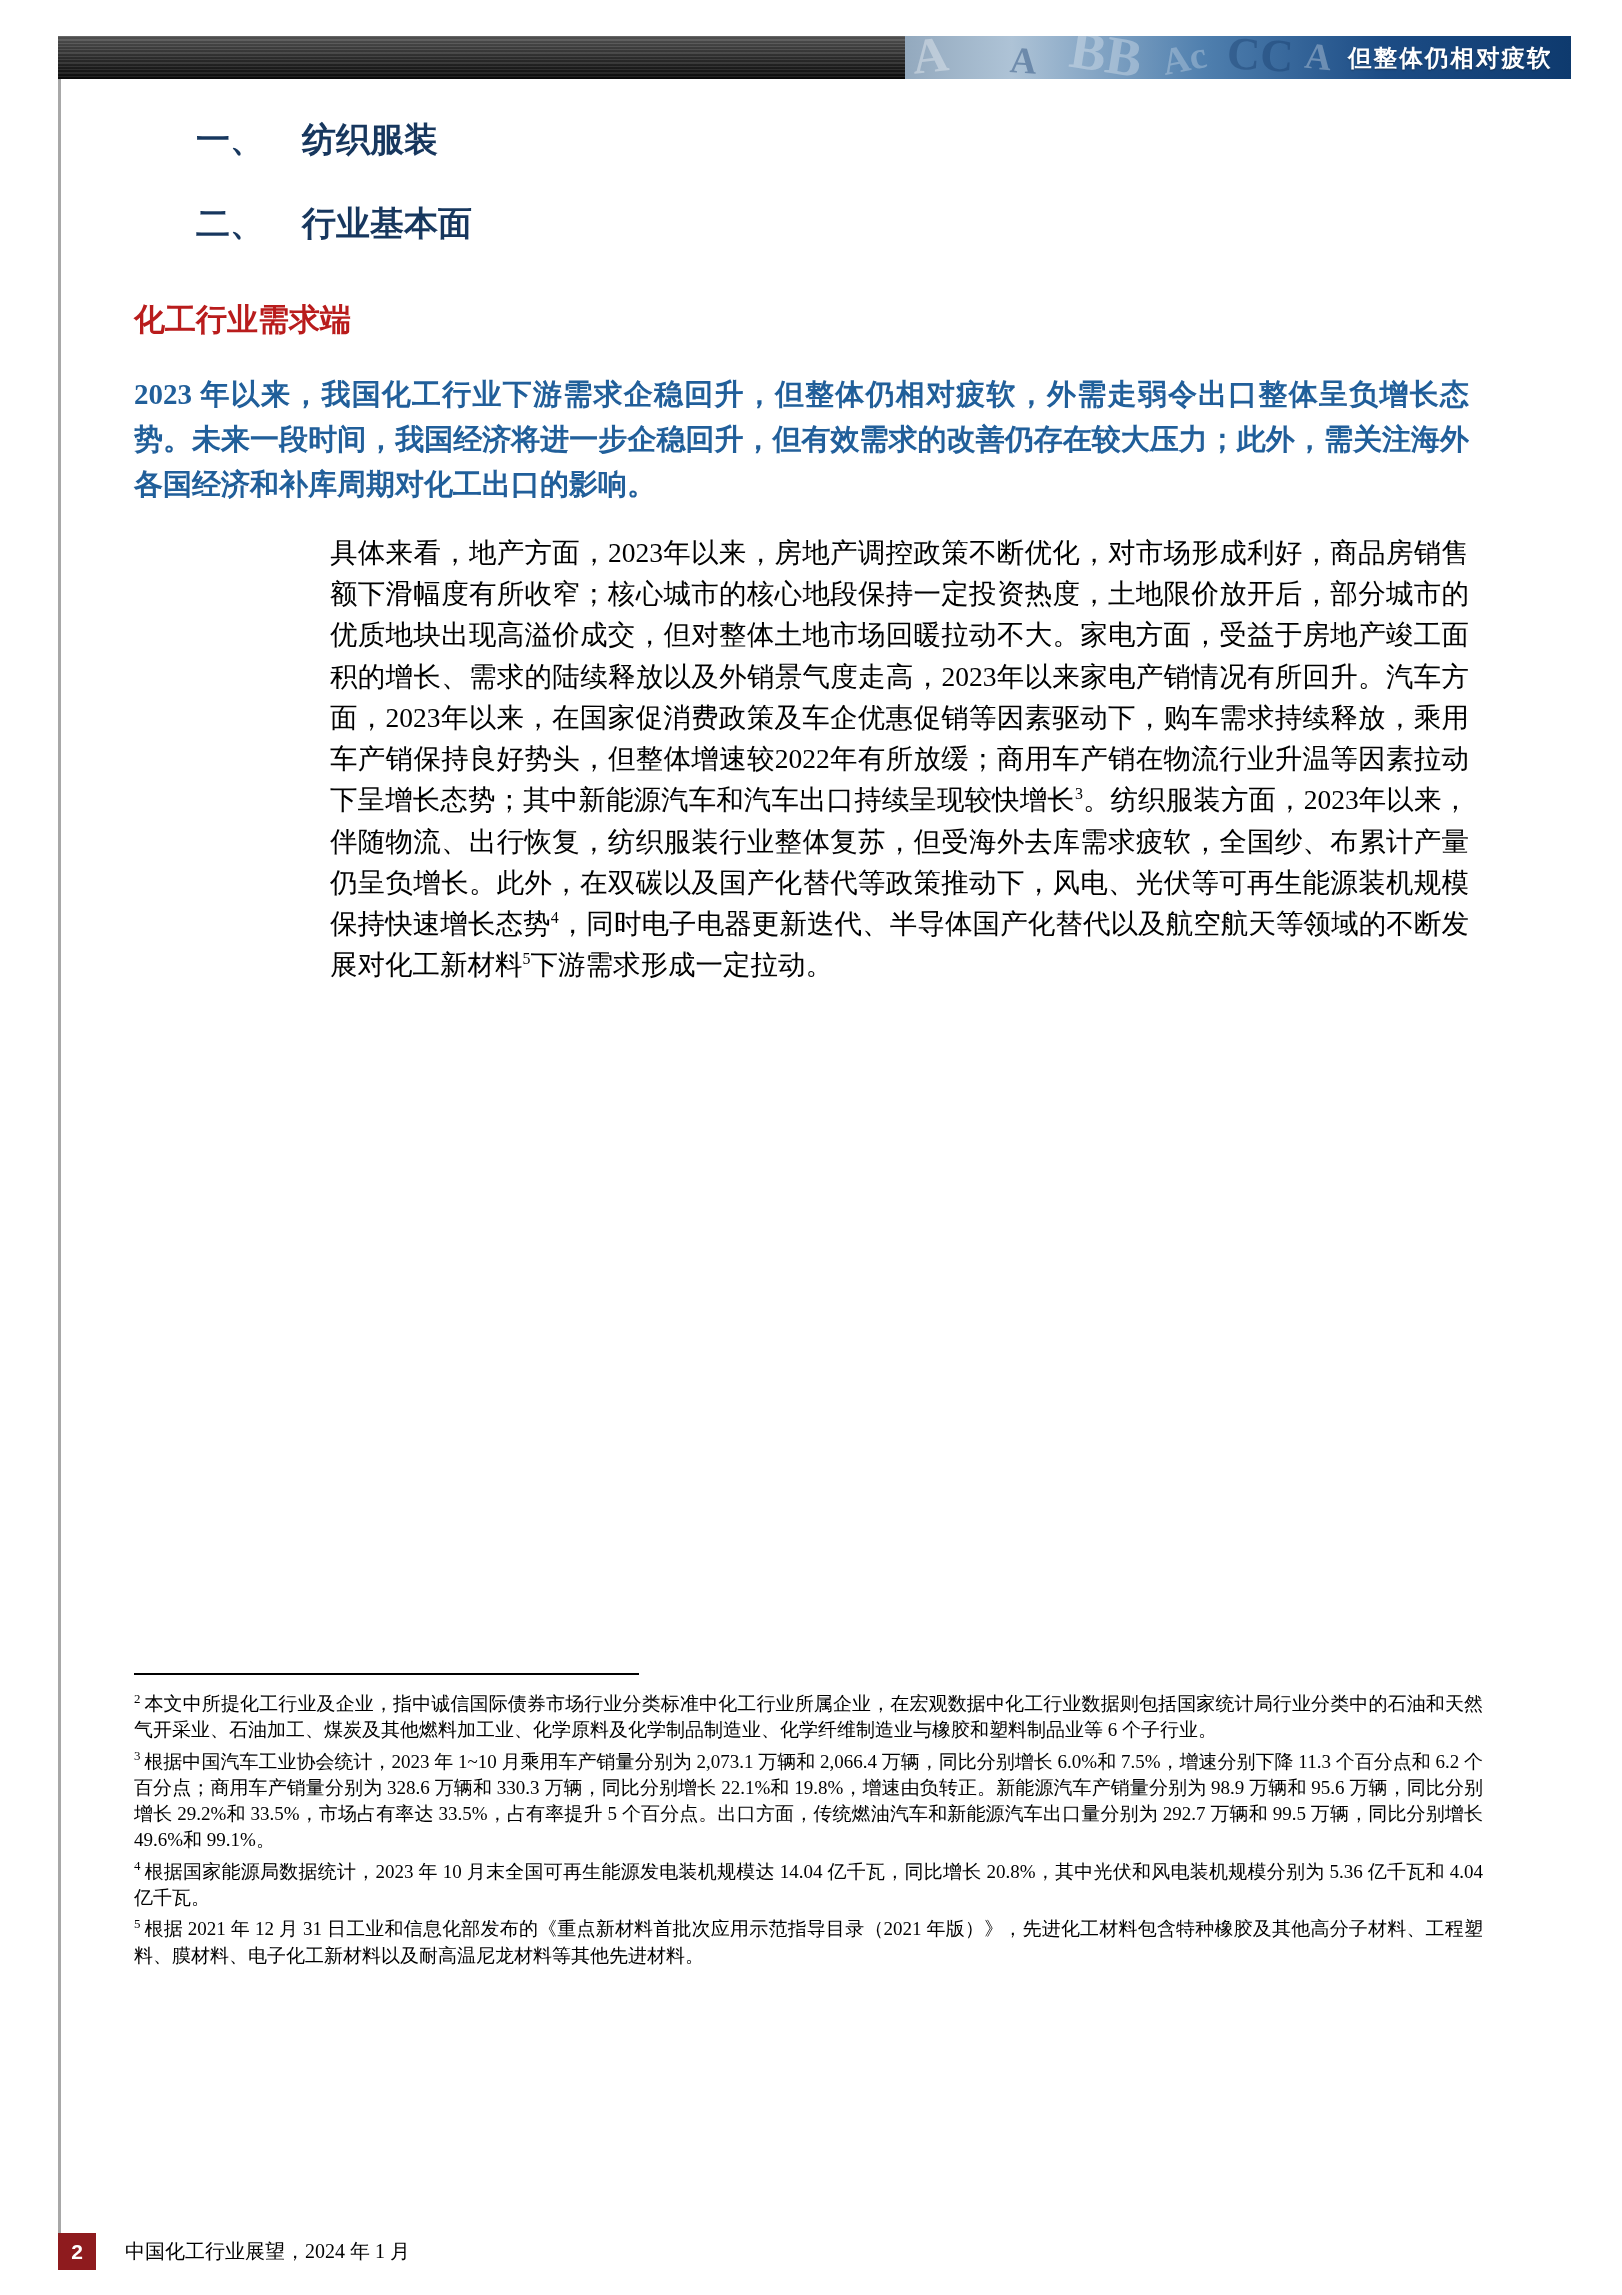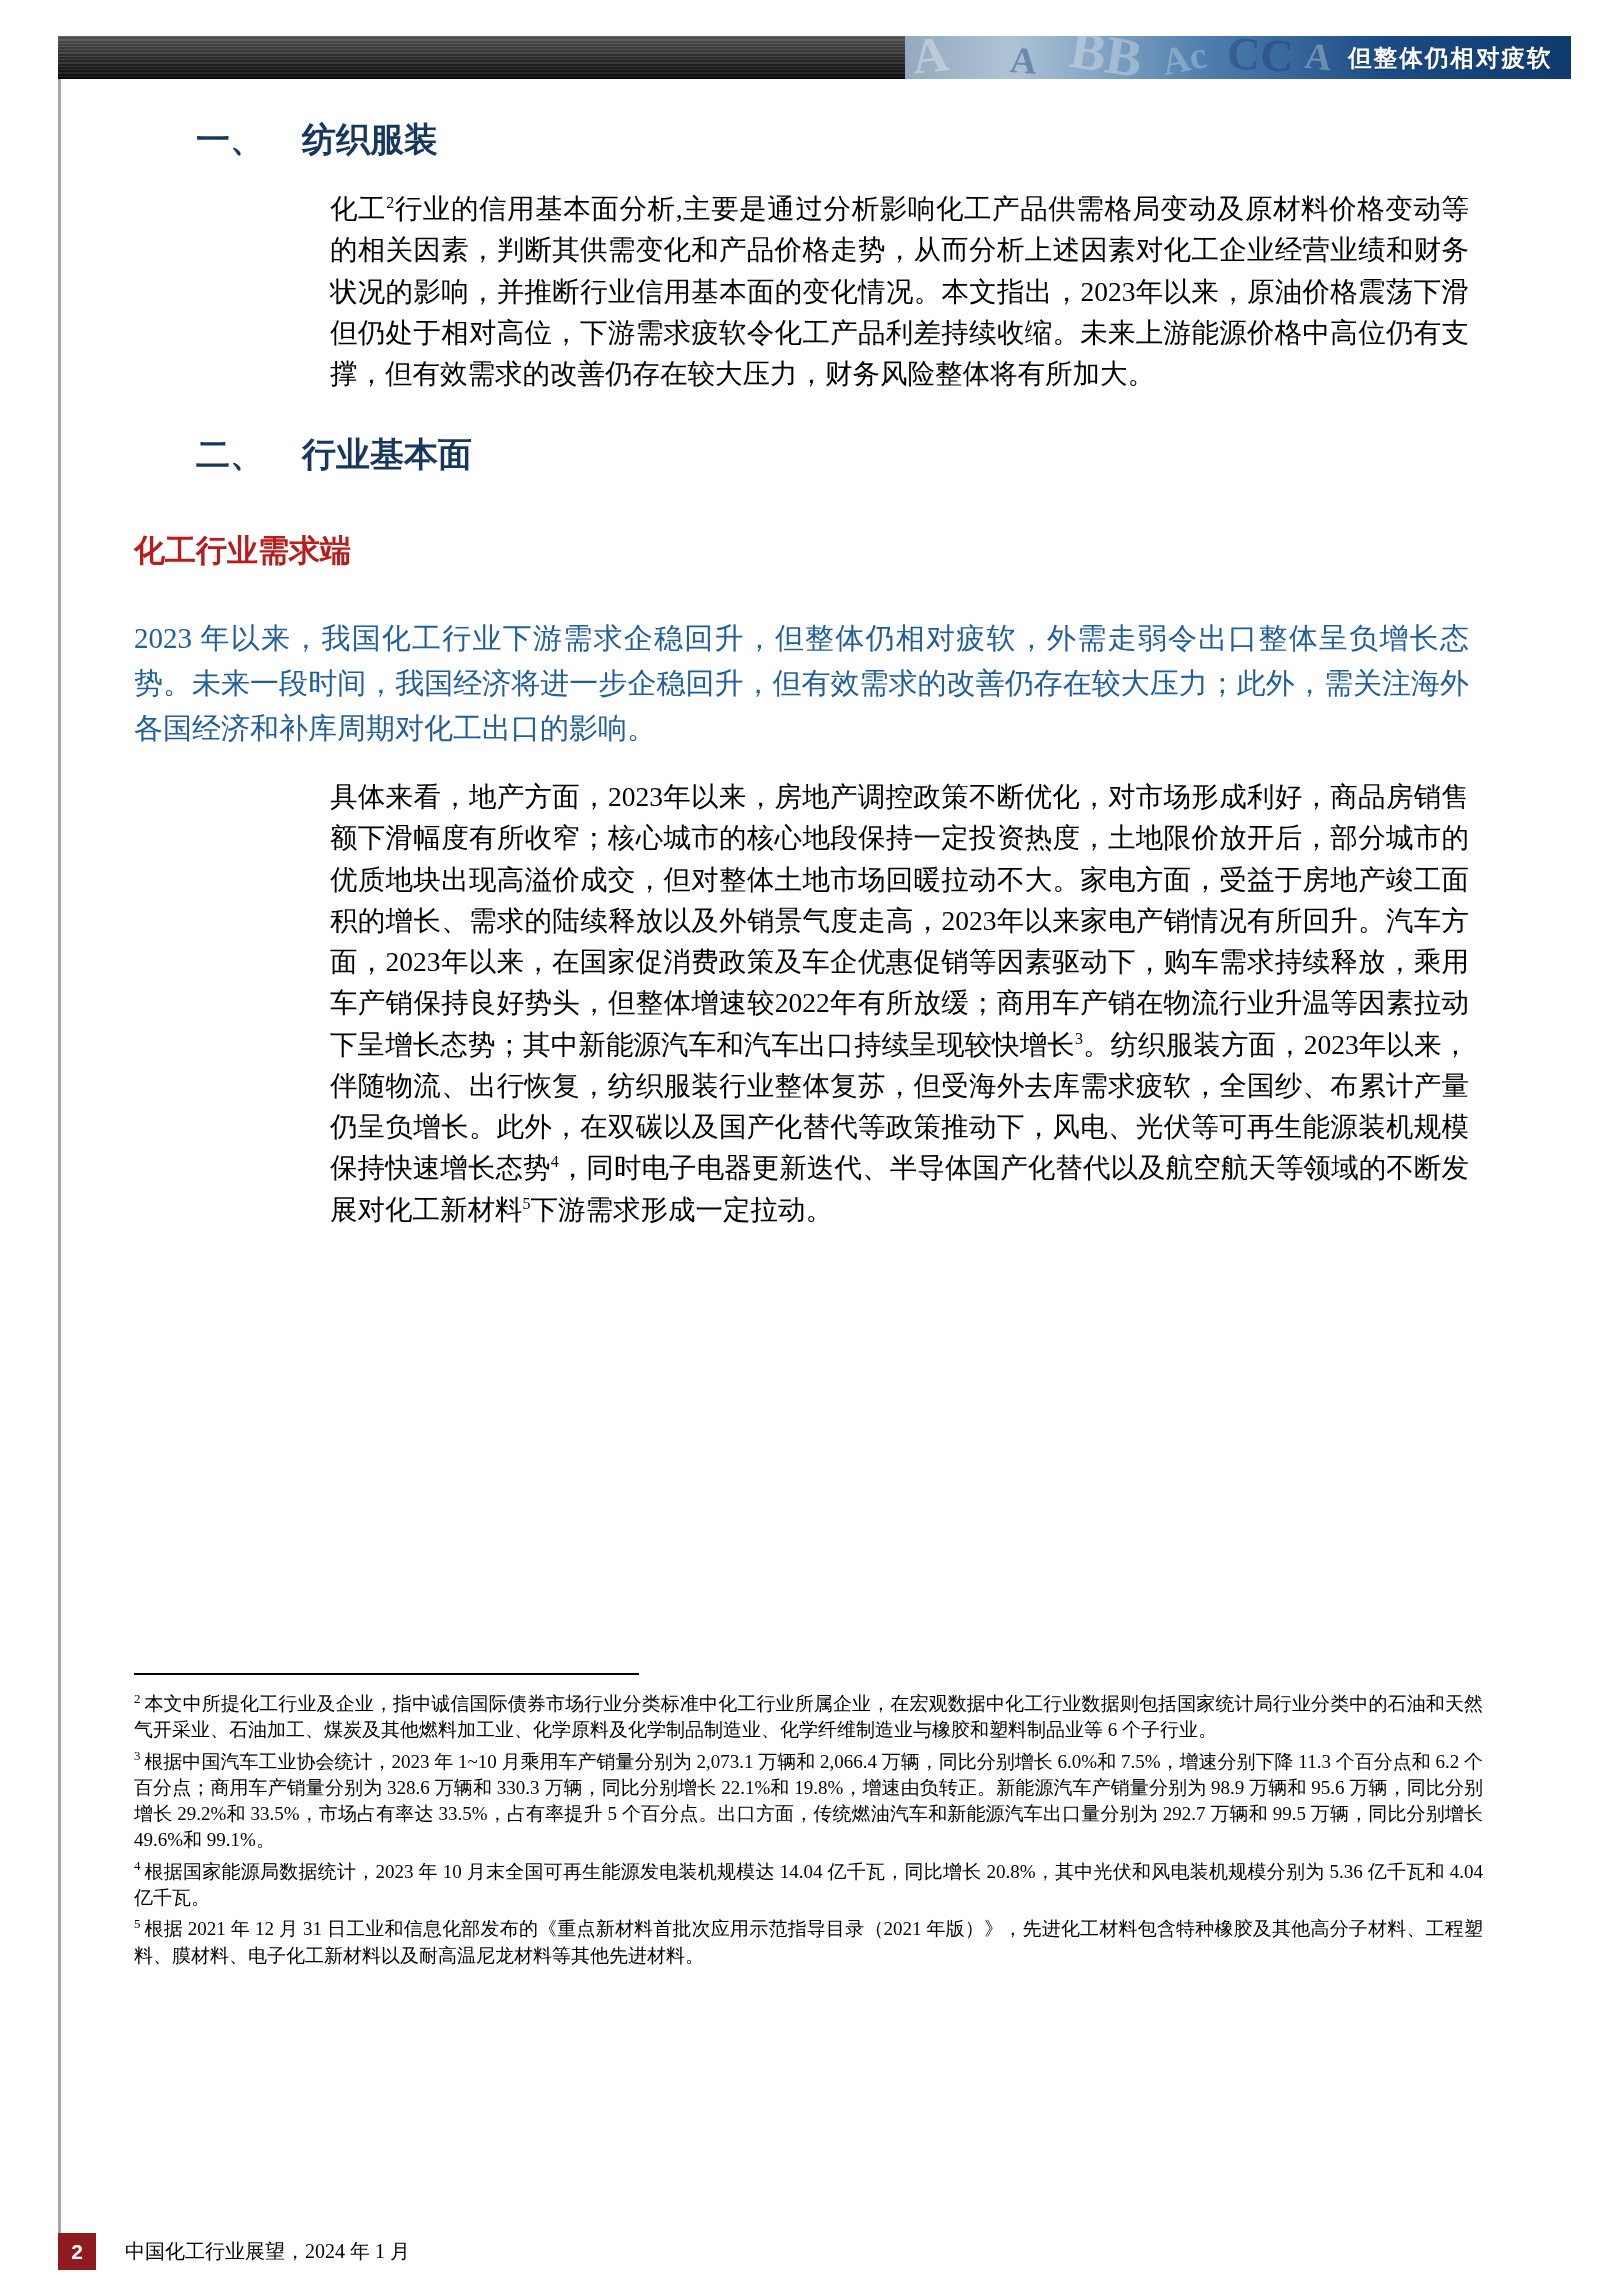--- a/index.html
+++ b/index.html
@@ -43,21 +43,21 @@
 
   .sec { margin:38px 0 0 62px; display:flex; gap:38px; align-items:baseline;
          font-size:34px; font-weight:bold; color:#17375E; }
   .sec span { display:inline-block; }
 
   .body-para { margin:25px 0 0 196px; width:1139px;
                font-size:27.5px; line-height:1.5; text-align:justify; text-justify:inter-ideograph; }
 
   .subhead { margin:52px 0 0 0; font-size:31px; font-weight:bold; color:#b91c1c; }
 
-  .lead { margin:44px 0 0 0; width:1335px; font-size:29px; font-weight:normal;
+  .lead { margin:31px 0 0 0; width:1335px; font-size:29px; font-weight:bold;
           line-height:1.55; color:#215F9A; text-align:justify; }
 
   sup { font-size:0.58em; vertical-align:super; line-height:0; }
 
   
   .fn-divider { position:absolute; left:134px; top:1673px; width:505px; height:0; border-top:2px solid #000; }
   .footnotes { position:absolute; left:134px; top:1691px; width:1349px;
                font-size:19px; line-height:1.38; text-align:justify; }
   .fn { margin:0 0 5.2px 0; }
   .fn sup { font-size:0.68em; margin-right:3.9px; }
@@ -89,21 +89,20 @@
     </div>
   </header>
 
   <main class="content">
 
     <h1 class="sec">
       <span>一、</span>
       <span>纺织服装</span>
     </h1>
 
-    <p class="body-para"><span>化工</span><sup>2</sup><span>行业的信用基本面分析,主要是通过分析影响化工产品供需格局变动及原材料价格变动等的相关因素，判断其供需变化和产品价格走势，从而分析上述因素对化工企业经营业绩和财务状况的影响，并推断行业信用基本面的变化情况。本文指出，2023年以来，原油价格震荡下滑但仍处于相对高位，下游需求疲软令化工产品利差持续收缩。未来上游能源价格中高位仍有支撑，但有效需求的改善仍存在较大压力，财务风险整体将有所加大。</span></p>
 
     <h1 class="sec">
       <span>二、</span>
       <span>行业基本面</span>
     </h1>
 
     <h2 class="subhead">化工行业需求端</h2>
 
     <p class="lead">2023 年以来，我国化工行业下游需求企稳回升，但整体仍相对疲软，外需走弱令出口整体呈负增长态势。未来一段时间，我国经济将进一步企稳回升，但有效需求的改善仍存在较大压力；此外，需关注海外各国经济和补库周期对化工出口的影响。</p>
 

